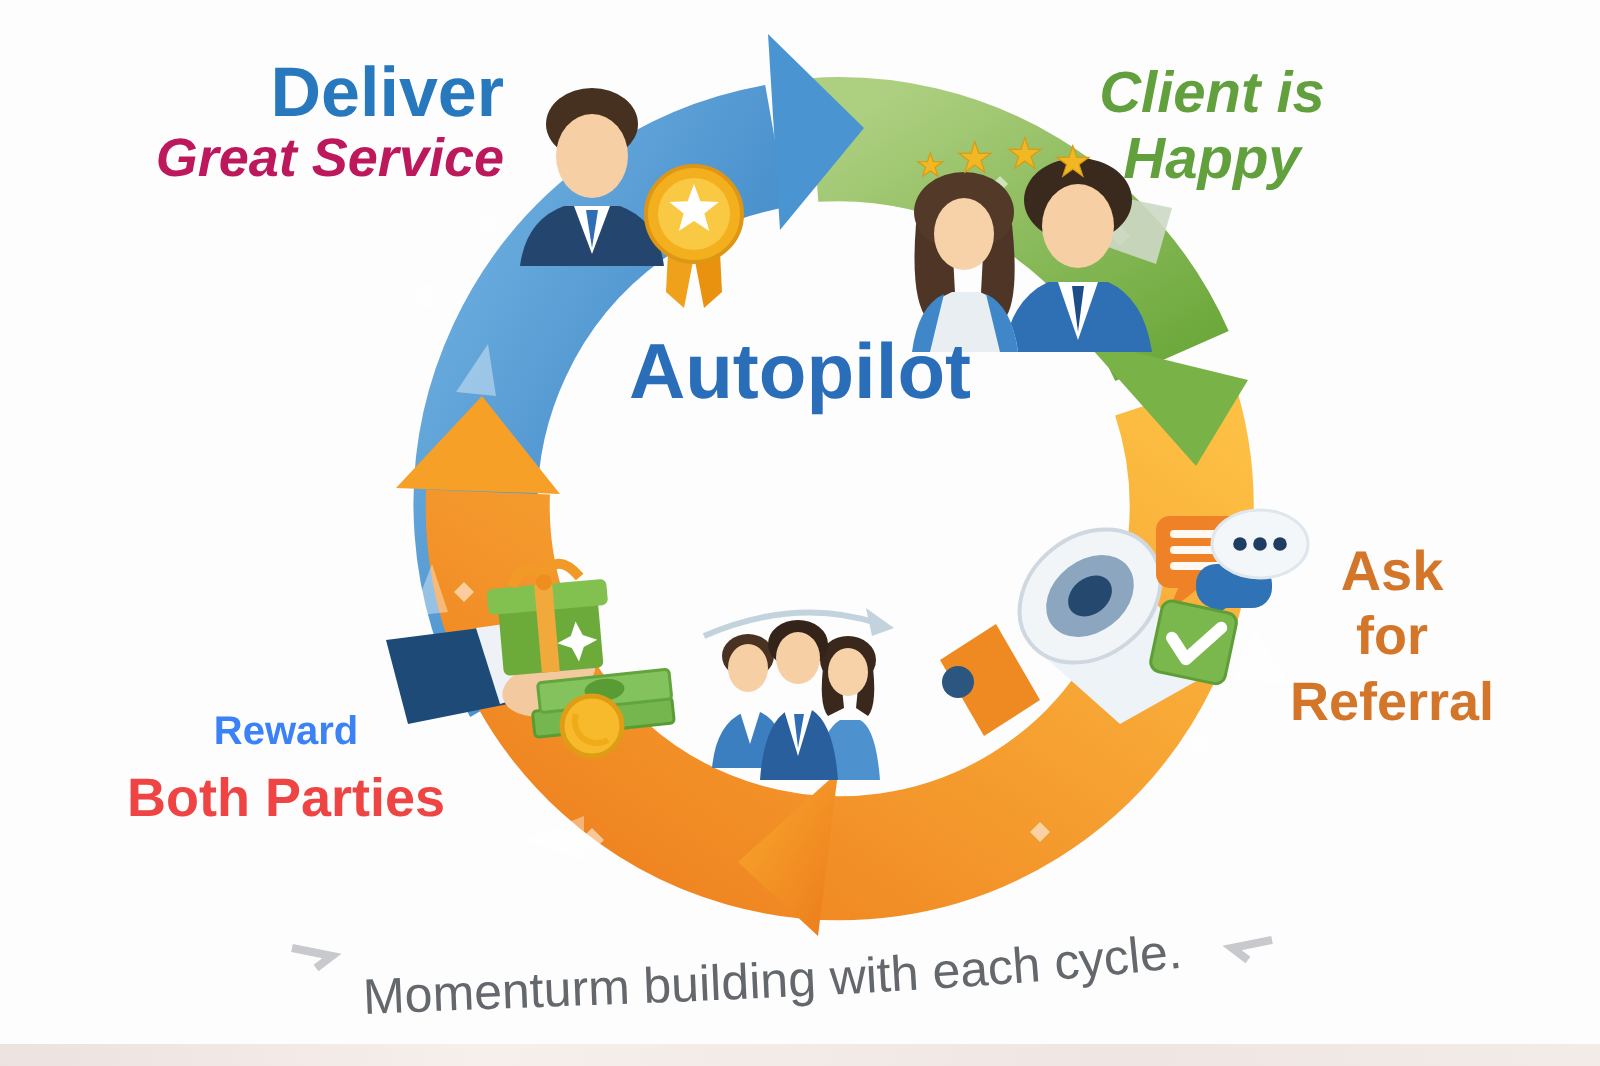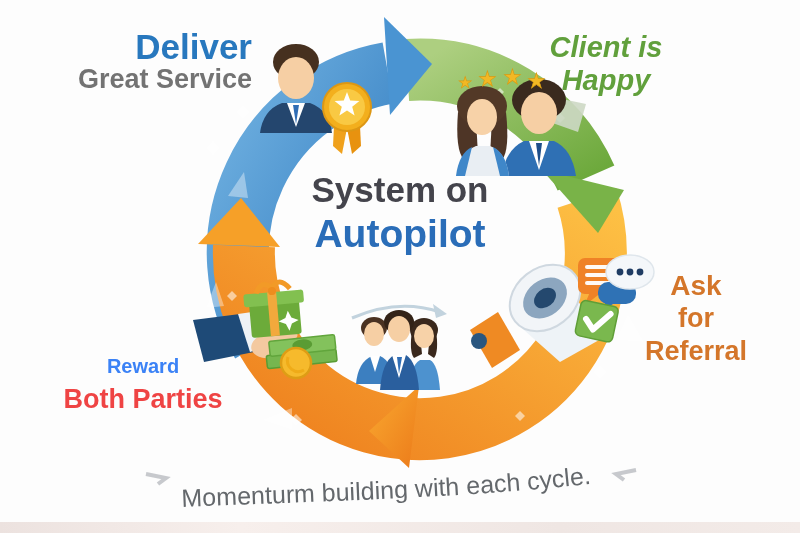--- a/index.html
+++ b/index.html
@@ -5,21 +5,21 @@
   html,body{margin:0;padding:0;background:#ffffff;}
   .canvas{
     position:relative;width:800px;height:533px;overflow:hidden;
     background:#fdfdfd;
     font-family:"Liberation Sans", sans-serif;
   }
   .stage{position:absolute;font-weight:700;}
   .stage .l1, .stage .l2{display:block;}
   .stage-deliver{left:28px;top:30px;width:224px;text-align:right;}
   .stage-deliver .l1{color:#2878be;font-size:35px;line-height:34px;}
-  .stage-deliver .l2{color:#737373;font-size:27px;line-height:31px;}
+  .stage-deliver .l2{color:#be185d;font-size:27px;line-height:31px;font-style:italic;}
   .stage-client{left:538px;top:30px;width:136px;text-align:center;font-style:italic;}
   .stage-client .l1{color:#61a03c;font-size:29px;line-height:34px;}
   .stage-client .l2{color:#61a03c;font-size:29px;line-height:33px;}
   .stage-ask{left:626px;top:269px;width:140px;text-align:center;}
   .stage-ask .l1{color:#d4762a;font-size:28px;line-height:33px;}
   .stage-ask .l2{color:#d4762a;font-size:27px;line-height:33px;}
   .stage-reward{left:62px;top:349px;width:162px;text-align:center;}
   .stage-reward .l1{color:#3b82f6;font-size:20px;line-height:34px;}
   .stage-reward .l2{color:#ef4444;font-size:27px;line-height:32px;}
   .title-block{position:absolute;left:276px;top:166px;width:248px;text-align:center;font-weight:700;}
@@ -227,18 +227,17 @@
     <span class="l1">Ask</span>
     <span class="l2">for Referral</span>
   </div>
 
   <div class="stage stage-reward">
     <span class="l1">Reward</span>
     <span class="l2">Both Parties</span>
   </div>
 
   <div class="title-block">
-    <span class="t2">System on</span>
     <span class="t3">Autopilot</span>
   </div>
 
   <div class="bottom-strip"></div>
 </div>
 
 </body></html>

